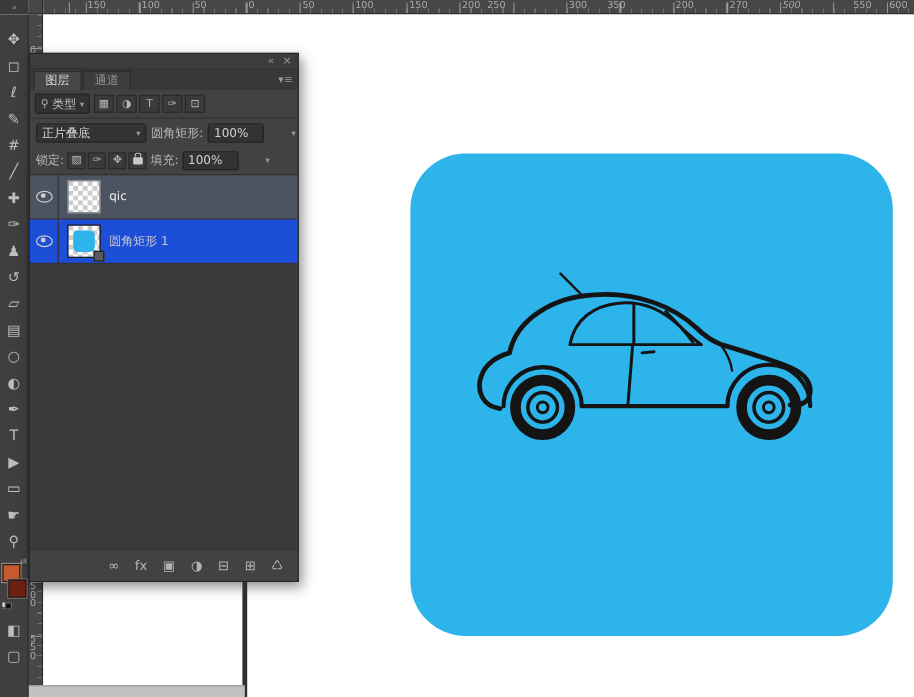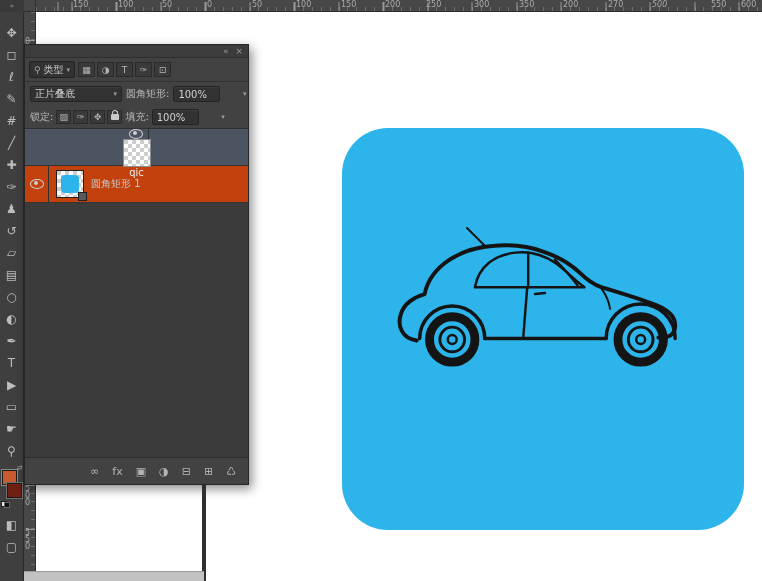--- a/index.html
+++ b/index.html
@@ -84,22 +84,22 @@
             box-shadow:inset 0 1px 0 rgba(255,255,255,.05);color:#d2d2d2;gap:36px;}
   .dropdown.blend{width:92px;}
   .dropdown.val{width:47px;}
   .lbl{color:#b9b9b9;}
   .lock-row{display:flex;align-items:center;gap:3px;padding:3px 5px;border-bottom:1px solid #303030;
             flex:0 0 auto;}
   .lkicons{display:flex;gap:2px;}
   .lkicon{width:15px;height:14px;display:flex;align-items:center;justify-content:center;font-size:9px;
           color:#b5b5b5;background:#3a3a3a;border:1px solid #2a2a2a;box-sizing:border-box;}
   .layer-list{flex:1 1 auto;background:#3b3b3b;overflow:hidden;}
-  .layer-row{height:36px;display:flex;align-items:center;border-bottom:1px solid #333;background:#c2410c;}
-  .layer-row.selected{background:#4c5462;flex-direction:column;}
+  .layer-row{height:36px;display:flex;align-items:center;border-bottom:1px solid #333;background:#1d4ed8;}
+  .layer-row.selected{background:#4c5462;}
   .eye-cell{width:24px;height:100%;display:flex;align-items:center;justify-content:center;
             border-right:1px solid #313131;box-sizing:border-box;}
   .eye{width:12px;height:8px;border:1px solid #cfcfcf;border-radius:50%;position:relative;display:inline-block;}
   .eye:after{content:"";position:absolute;left:3px;top:1px;width:4px;height:4px;background:#cfcfcf;border-radius:50%;}
   .thumb-wrap{position:relative;width:28px;height:28px;margin:0 7px;flex:0 0 auto;}
   .thumb{width:100%;height:100%;box-sizing:border-box;border:1px solid #1f1f1f;}
   .selected .thumb{border-color:#8d8d8d;}
   .checker{background:conic-gradient(#ffffff 0 25%,#cdcdcd 0 50%,#ffffff 0 75%,#cdcdcd 0) 0 0/8px 8px;}
   .thumb-shape{position:absolute;left:5px;top:5px;right:5px;bottom:5px;border-radius:4px;}
   .badge{position:absolute;right:-3px;bottom:-3px;width:9px;height:9px;background:#5a5a5a;
@@ -129,23 +129,23 @@
 <div class="ruler-corner"></div>
 <div class="hruler">
     <span class="rlabel" style="left: 35px;">150</span>
     <span class="rlabel" style="left: 80px;">100</span>
     <span class="rlabel" style="left: 124px;">50</span>
     <span class="rlabel" style="left: 169px;">0</span>
     <span class="rlabel" style="left: 214px;">50</span>
     <span class="rlabel" style="left: 258px;">100</span>
     <span class="rlabel" style="left: 303px;">150</span>
     <span class="rlabel" style="left: 347px;">200</span>
-    <span class="rlabel" style="left: 388px;">250</span>
+    <span class="rlabel" style="left: 368px;">250</span>
     <span class="rlabel" style="left: 436px;">300</span>
-    <span class="rlabel" style="left: 481px;">350</span>
+    <span class="rlabel" style="left: 468px;">350</span>
     <span class="rlabel" style="left: 525px;">200</span>
     <span class="rlabel" style="left: 570px;">270</span>
     <span class="rlabel" style="left: 614px; font-style: italic;">500</span>
     <span class="rlabel" style="left: 659px; padding-left: 16px;">550</span>
     <span class="rlabel" style="left: 703px;">600</span>
   </div>
 <div class="vruler">
     <span class="vlabel" style="top: 26px;">0</span>
     <span class="vlabel" style="top: 473px;">5
 0
@@ -220,20 +220,25 @@
       </g>
     </svg>
   </div>
 </div>
 
 <div class="panel">
   <div class="panel-drag">
     <span class="pd-ic">«</span>
     <span class="pd-ic">×</span>
   </div>
+  <div class="tabs">
+    <div class="tab active">图层</div>
+    <div class="tab">通道</div>
+    <span class="tab-menu">▾≡</span>
+  </div>
   <div class="filter-row">
     <div class="search-box">
       <span class="mag">⚲</span>
       <span>类型</span>
       <span class="arr">▾</span>
     </div>
     <div class="ficons">
         <div class="ficon">▦</div>
         <div class="ficon">◑</div>
         <div class="ficon">T</div>

